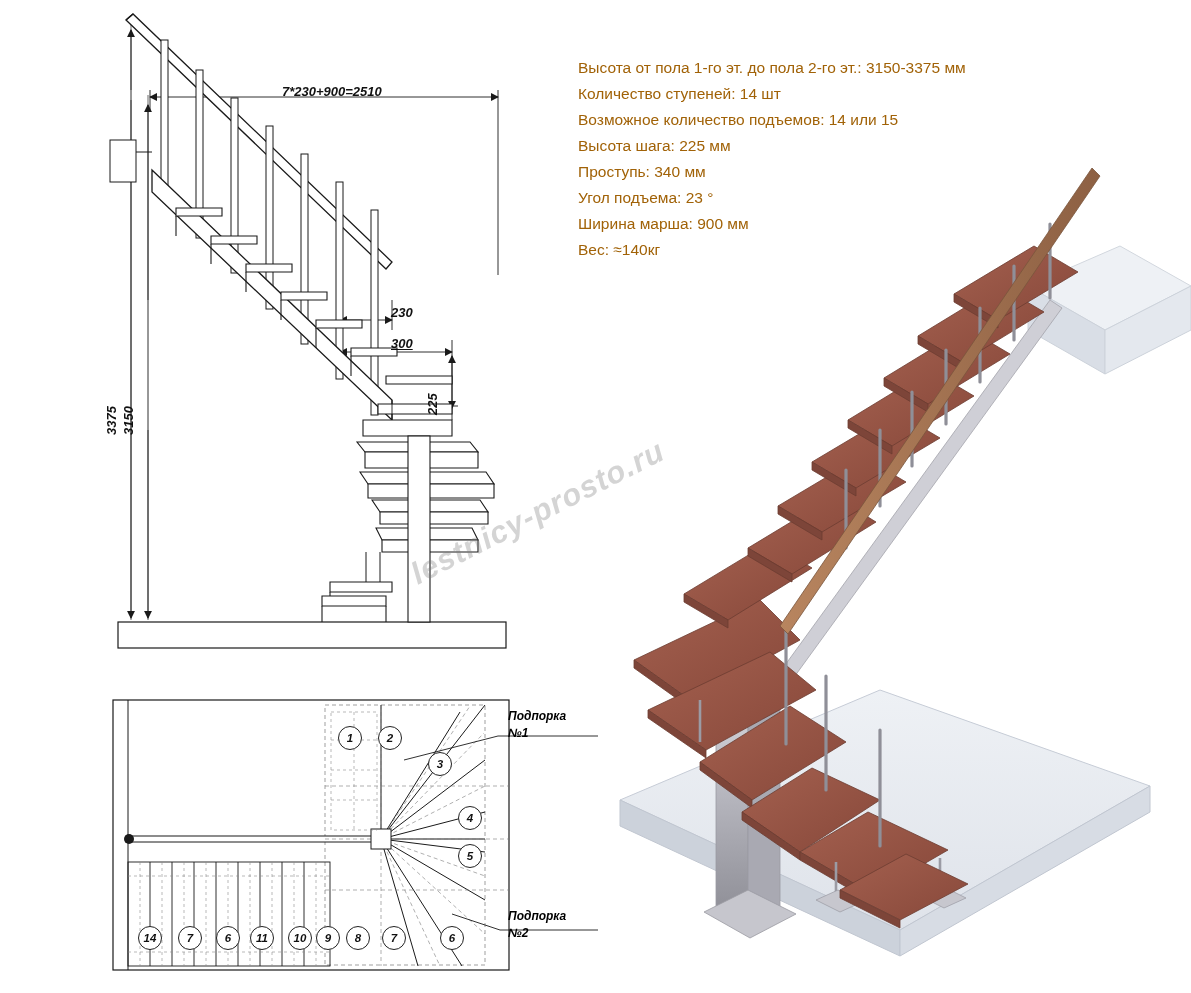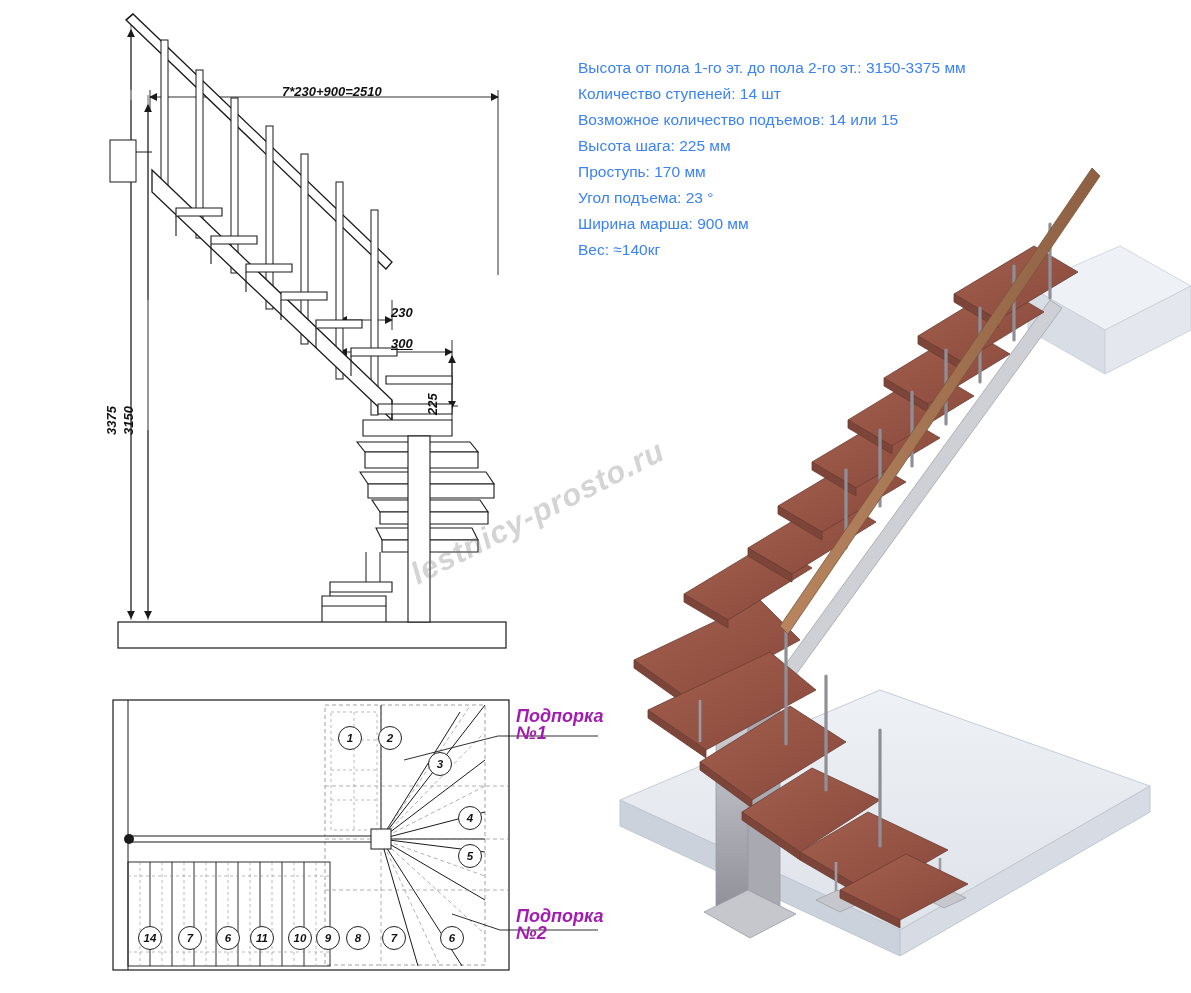--- a/index.html
+++ b/index.html
@@ -31,48 +31,47 @@
   
   .specs {
     position: absolute;
     left: 578px;
     top: 55px;
     width: 540px;
   }
   .specs .spec-line {
     font-size: 15.5px;
     line-height: 26px;
-    color: #3b82f6;
+    color: #a16207;
     white-space: nowrap;
   }
 
   
   .lbl {
     position: absolute;
     font-size: 13px;
     color: #111;
     white-space: nowrap;
   }
   .lbl.it {
     font-style: italic;
     font-weight: bold;
   }
   .lbl.rot90 {
     transform: rotate(-90deg);
     transform-origin: left bottom;
   }
   .callout {
     position: absolute;
-    font-size: 18px;
+    font-size: 12px;
     font-style: italic;
     font-weight: bold;
     line-height: 17px;
-    color: #a21caf;
+    color: #000000;
     white-space: nowrap;
-    margin-left: 8px;
   }
 
   
   .step-num {
     position: absolute;
     width: 22px;
     height: 22px;
     border: 1px solid #222;
     border-radius: 50%;
     background: #fff;
@@ -405,21 +404,21 @@
         <path d="M840,890 L900,920 L900,928 L840,898 Z" fill="#7d4539"></path>
       </g>
     </g>
   </svg>
 
   <div class="specs">
     <div class="spec-line">Высота от пола 1-го эт. до пола 2-го эт.: 3150-3375 мм</div>
     <div class="spec-line">Количество ступеней: 14 шт</div>
     <div class="spec-line">Возможное количество подъемов: 14 или 15</div>
     <div class="spec-line">Высота шага: 225 мм</div>
-    <div class="spec-line">Проступь: 170 мм</div>
+    <div class="spec-line">Проступь: 340 мм</div>
     <div class="spec-line">Угол подъема: 23 °</div>
     <div class="spec-line">Ширина марша: 900 мм</div>
     <div class="spec-line">Вес: ≈140кг</div>
   </div>
 
   <div class="lbl it" style="left:282px; top:84px;">7*230+900=2510</div>
   <div class="lbl it" style="left:391px; top:305px;">230</div>
   <div class="lbl it" style="left:391px; top:336px;text-decoration:underline;">300</div>
   <div class="lbl it rot90" style="left:440px; top:400px;">225</div>
   <div class="lbl it rot90" style="left:119px; top:420px;">3375</div>

